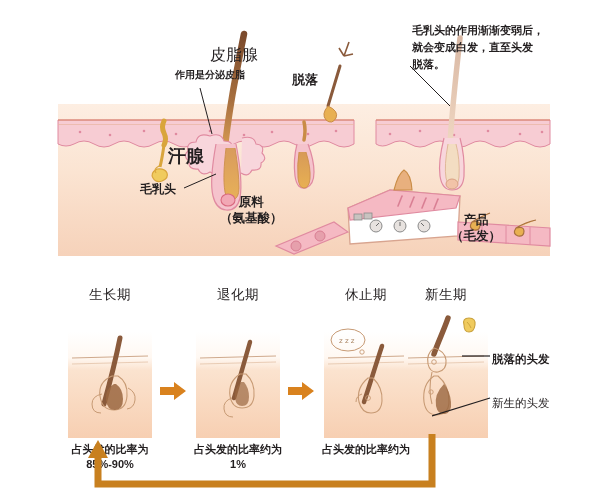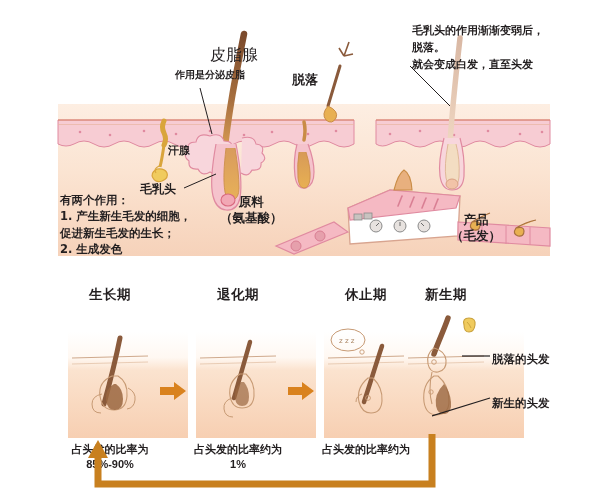--- a/index.html
+++ b/index.html
@@ -20,46 +20,45 @@
 
   
   .lbl{position:absolute;white-space:nowrap;line-height:1.34;
        font-family:"DejaVu Sans","Liberation Sans",sans-serif;}
   .cn{font-weight:700;}
 
   #t-mrt{left:412px;top:6px;font-size:11px;line-height:1.55;font-weight:700;}
   #t-pzx{left:210px;top:28px;font-size:16px;font-weight:400;}
   #t-pzx-sub{left:175px;top:52px;font-size:10px;font-weight:700;}
   #t-tuoluo{left:292px;top:55px;font-size:13px;font-weight:700;}
-  #t-hanxian{left:168px;top:128px;font-size:11px;font-weight:700;}
+  #t-hanxian{left:168px;top:128px;font-size:18px;font-weight:700;}
   #t-maoru{left:140px;top:165px;font-size:12px;font-weight:700;}
   #t-twogx{left:60px;top:176px;font-size:11.5px;line-height:1.42;font-weight:700;}
   #t-yuanliao{left:220px;top:178px;font-size:12.5px;line-height:1.3;font-weight:700;text-align:center;}
   #t-chanpin{left:451px;top:196px;font-size:12.5px;line-height:1.3;font-weight:700;text-align:center;}
 
   
   #cycle{position:absolute;left:0;top:270px;width:610px;height:220px;}
   .phase{position:absolute;width:84px;}
   .phase .ptitle{
     position:absolute;left:0;top:0;width:84px;text-align:center;
-    font-size:13.5px;font-weight:700;letter-spacing:.5px;
+    font-size:13.5px;font-weight:400;letter-spacing:.5px;
   }
   .pbox{
     position:absolute;left:0;top:46px;width:84px;height:106px;
     background:linear-gradient(180deg,#ffffff 0%,#fff8f2 24%,#fbe3cf 36%,#f9d9c0 68%,#f7cfb2 100%);
-    padding-left:36px;
   }
   .pbox svg{position:absolute;left:0;top:0;overflow:visible;}
   .pcap{
     position:absolute;left:-26px;top:156px;width:136px;text-align:center;
     font-size:11px;line-height:1.35;font-weight:700;color:#231f20;
   }
   .arrow{position:absolute;top:96px;width:26px;height:18px;}
   #lbl-fall{position:absolute;left:492px;top:66px;font-size:11.5px;font-weight:700;}
-  #lbl-new{position:absolute;left:492px;top:110px;font-size:11.5px;font-weight:700;}
+  #lbl-new{position:absolute;left:492px;top:110px;font-size:11.5px;font-weight:400;}
 </style>
 </head>
 <body>
 
 <div class="stage">
 
   <div id="skin-panel">
     <div class="dermis"></div>
 
     <svg width="492" height="152" viewBox="0 0 492 152">
@@ -193,36 +192,30 @@
       <g stroke="#231f20" stroke-width="1" fill="none">
         <line x1="142" y1="-16" x2="154" y2="30"></line>
         <line x1="126" y1="84" x2="158" y2="70"></line>
         <line x1="352" y1="-38" x2="392" y2="2"></line>
       </g>
     </svg>
   </div>
 
   <div class="lbl cn" id="t-mrt">
     <div>毛乳头的作用渐渐变弱后，</div>
+    <div>就会变成白发，直至头发</div>
     <div>脱落。</div>
-    <div>就会变成白发，直至头发</div>
   </div>
 
   <div class="lbl cn" id="t-pzx">皮脂腺</div>
   <div class="lbl cn" id="t-pzx-sub">作用是分泌皮脂</div>
   <div class="lbl cn" id="t-tuoluo">脱落</div>
   <div class="lbl cn" id="t-hanxian">汗腺</div>
   <div class="lbl cn" id="t-maoru">毛乳头</div>
 
-  <div class="lbl cn" id="t-twogx">
-    <div>有两个作用：</div>
-    <div>1. 产生新生毛发的细胞，</div>
-    <div>   促进新生毛发的生长；</div>
-    <div>2. 生成发色</div>
-  </div>
 
   <div class="lbl cn" id="t-chanpin">
     <div>产品</div>
     <div>（毛发）</div>
   </div>
 
   <div class="lbl cn" id="t-yuanliao">
     <div>原料</div>
     <div>（氨基酸）</div>
   </div>

